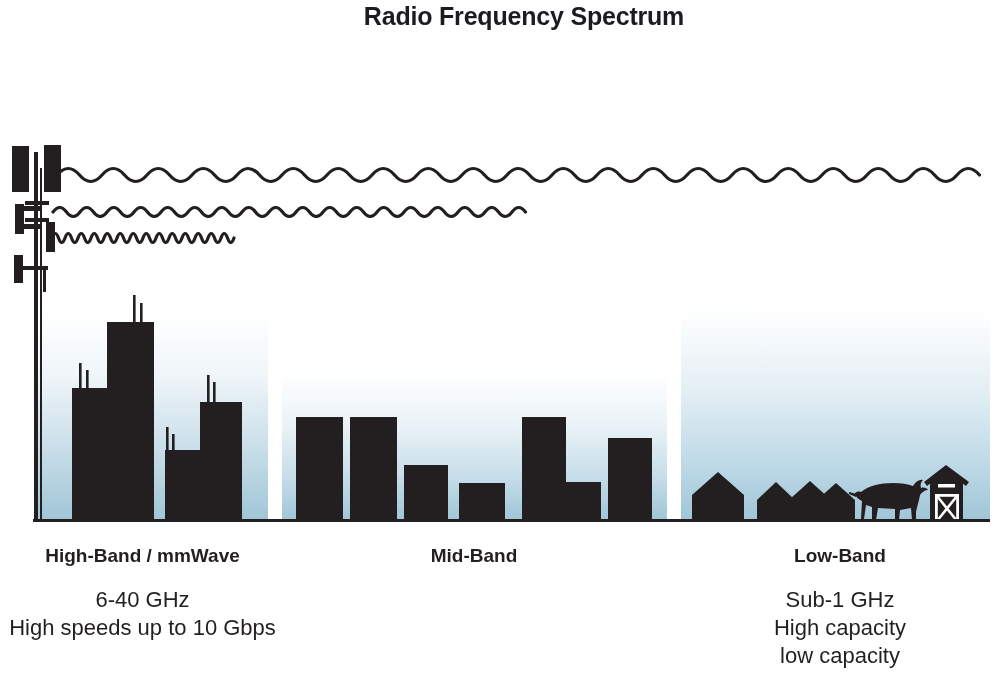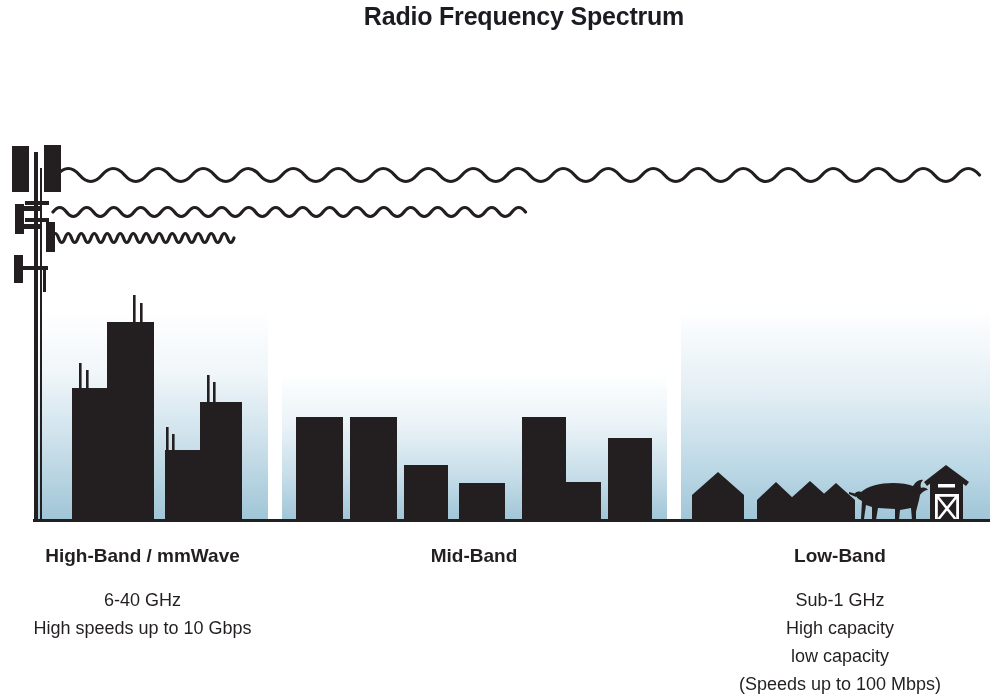--- a/index.html
+++ b/index.html
@@ -50,21 +50,21 @@
   .col-low  { left: 680px; width: 320px; }
   .band-name {
     font-size: 19px;
     font-weight: bold;
     color: #231f20;
     line-height: 24px;
     white-space: nowrap;
   }
   .band-desc {
     margin-top: 18px;
-    font-size: 18px;
+    font-size: 22px;
     font-weight: normal;
     color: #231f20;
     line-height: 28px;
   }
   .band-desc div { white-space: nowrap; }
 </style>
 </head>
 <body>
 
 <div id="stage">
@@ -232,19 +232,18 @@
     <div class="col col-mid">
       <div class="band-name">Mid-Band</div>
     </div>
 
     <div class="col col-low">
       <div class="band-name">Low-Band</div>
       <div class="band-desc">
         <div>Sub-1 GHz</div>
         <div>High capacity</div>
         <div>low capacity</div>
-        <div>(Speeds up to 100 Mbps)</div>
       </div>
     </div>
 
   </div>
 
 </div>
 
 </body></html>

